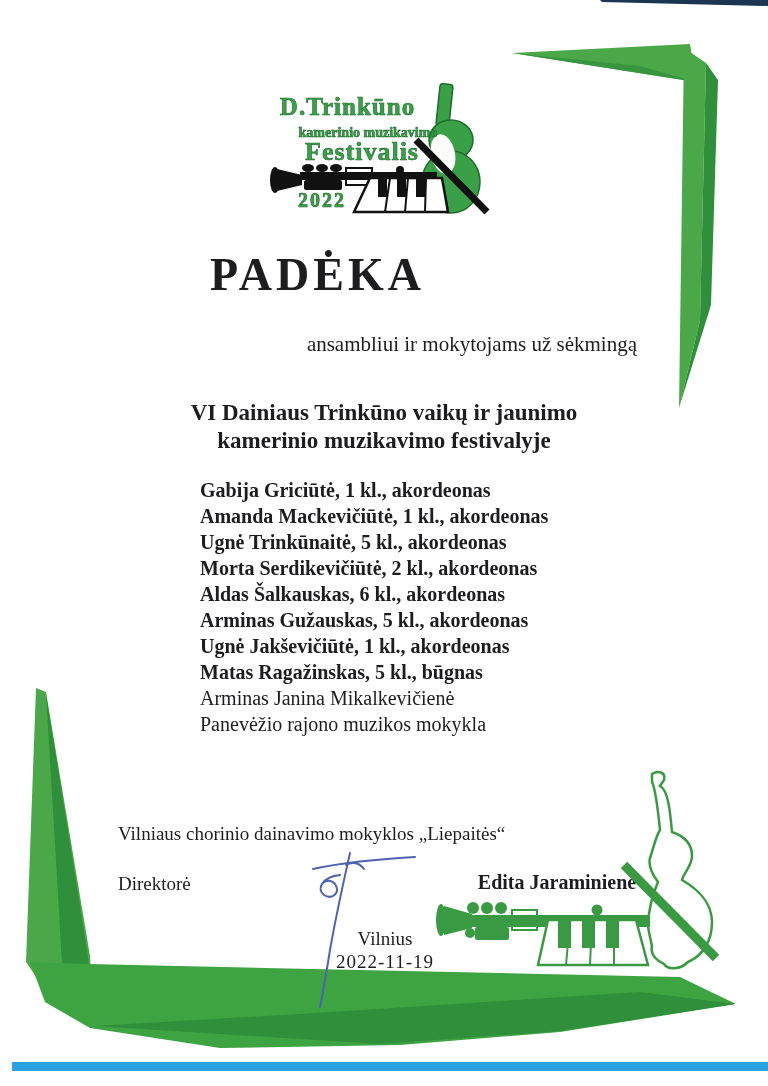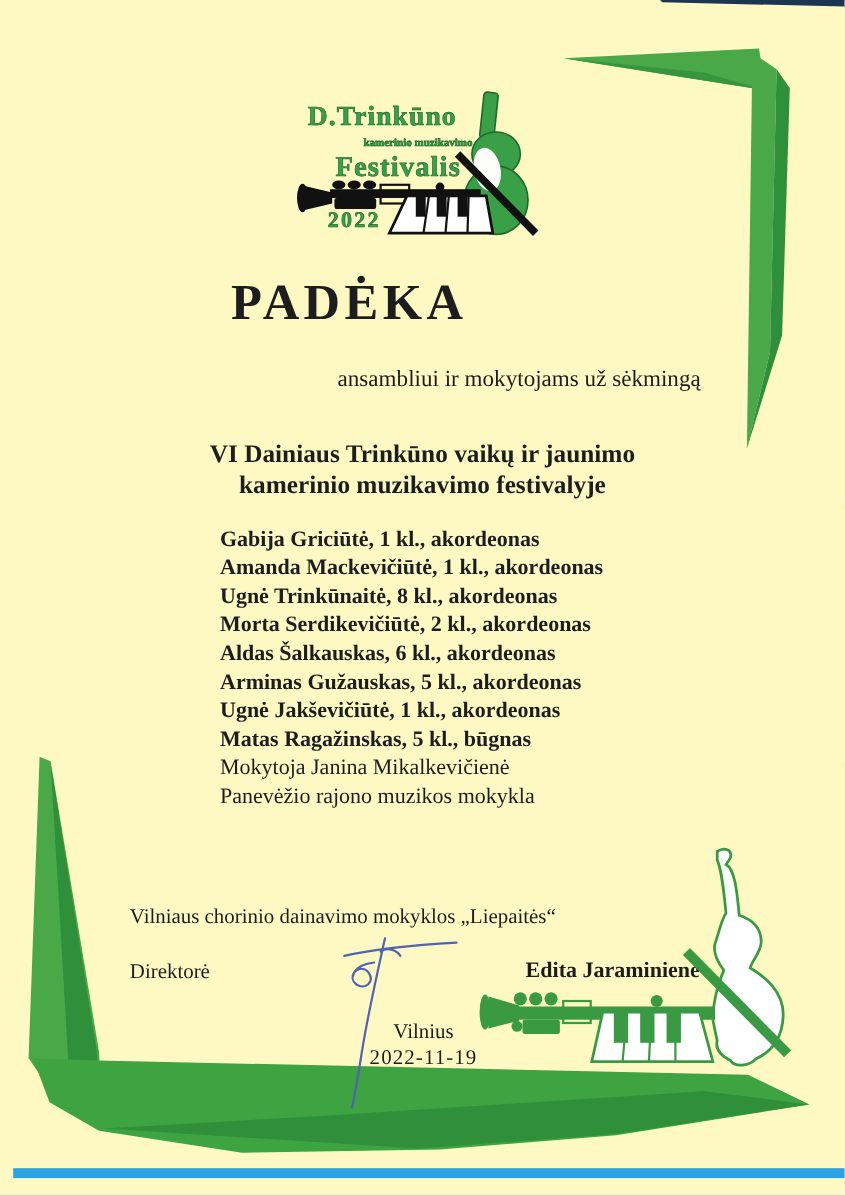--- a/index.html
+++ b/index.html
@@ -1,29 +1,29 @@
 <!DOCTYPE html>
 <html><head>
 <meta charset="utf-8">
 <style>
   html,body{margin:0;padding:0;background:#e8e8e8;}
   .page{
     position:relative;width:768px;height:1086px;margin:0 auto;
-    background:#fef9c3;overflow:hidden;
+    background:#ffffff;overflow:hidden;
     font-family:"Liberation Serif","DejaVu Serif",serif;
     color:#1d1d1f;
   }
   .abs{position:absolute;}
   svg{display:block;}
   
   .logo{position:absolute;left:250px;top:82px;width:270px;height:150px;}
   .logo-text{position:absolute;text-align:center;font-weight:bold;
     color:#3aa047;-webkit-text-stroke:0.6px #1d6b2d;line-height:1;}
   .logo-l1{left:0;top:12px;width:195px;font-size:25px;letter-spacing:1px;}
-  .logo-l2{left:30px;top:44px;width:200px;font-size:10px;}
+  .logo-l2{left:18px;top:44px;width:200px;font-size:14px;}
   .logo-l3{left:12px;top:57px;width:200px;font-size:26px;letter-spacing:1px;}
   .logo-year{left:22px;top:108px;width:100px;font-size:20px;letter-spacing:2px;}
   
   .title{left:0;top:248px;width:635px;text-align:center;
     font-size:46px;font-weight:bold;letter-spacing:4px;}
   .intro1{left:0;top:332px;width:620px;text-align:right;font-size:21px;margin-left:17px;}
   .intro2{left:0;top:370px;width:768px;text-align:center;font-size:21px;}
   .intro3{left:0;top:400px;width:768px;text-align:center;font-size:23px;font-weight:bold;}
   .intro4{left:0;top:428px;width:768px;text-align:center;font-size:23px;font-weight:bold;}
   
@@ -106,27 +106,27 @@
   </div>
 
   <div class="abs title">PADĖKA</div>
   <div class="abs intro1">ansambliui ir mokytojams už sėkmingą</div>
   <div class="abs intro4">kamerinio muzikavimo festivalyje</div>
   <div class="abs intro3">VI Dainiaus Trinkūno vaikų ir jaunimo</div>
 
   <div class="abs recipients">
     <div class="bold">Gabija Griciūtė, 1 kl., akordeonas</div>
     <div class="bold">Amanda Mackevičiūtė, 1 kl., akordeonas</div>
-    <div class="bold">Ugnė Trinkūnaitė, 8 kl., akordeonas</div>
+    <div class="bold">Ugnė Trinkūnaitė, 5 kl., akordeonas</div>
     <div class="bold">Morta Serdikevičiūtė, 2 kl., akordeonas</div>
     <div class="bold">Aldas Šalkauskas, 6 kl., akordeonas</div>
     <div class="bold">Arminas Gužauskas, 5 kl., akordeonas</div>
     <div class="bold">Ugnė Jakševičiūtė, 1 kl., akordeonas</div>
     <div class="bold">Matas Ragažinskas, 5 kl., būgnas</div>
-    <div>Mokytoja Janina Mikalkevičienė</div>
+    <div>Arminas Janina Mikalkevičienė</div>
     <div>Panevėžio rajono muzikos mokykla</div>
   </div>
 
   <div class="abs school">Vilniaus chorinio dainavimo mokyklos „Liepaitės“</div>
   <div class="abs role">Direktorė</div>
   <div class="abs signer">Edita Jaraminienė</div>
   <div class="abs city">Vilnius</div>
   <div class="abs date">2022-11-19</div>
 
   <svg class="abs" style="left:420px;top:770px;" width="348" height="220" viewBox="0 0 348 220">

